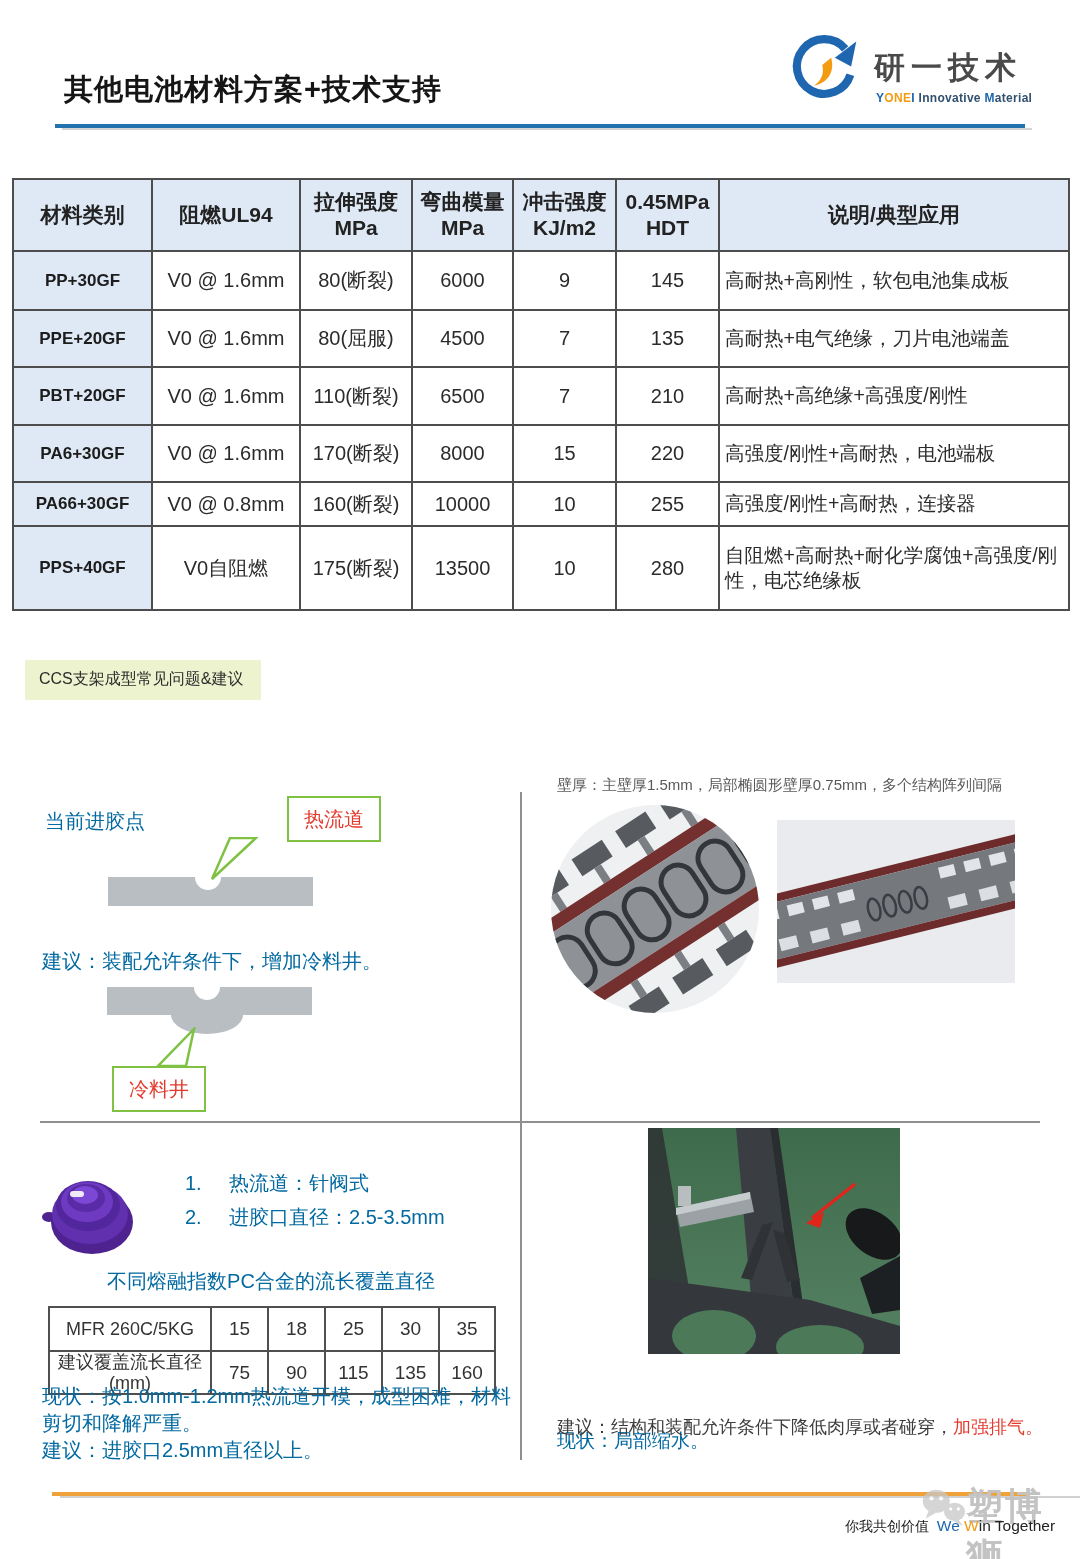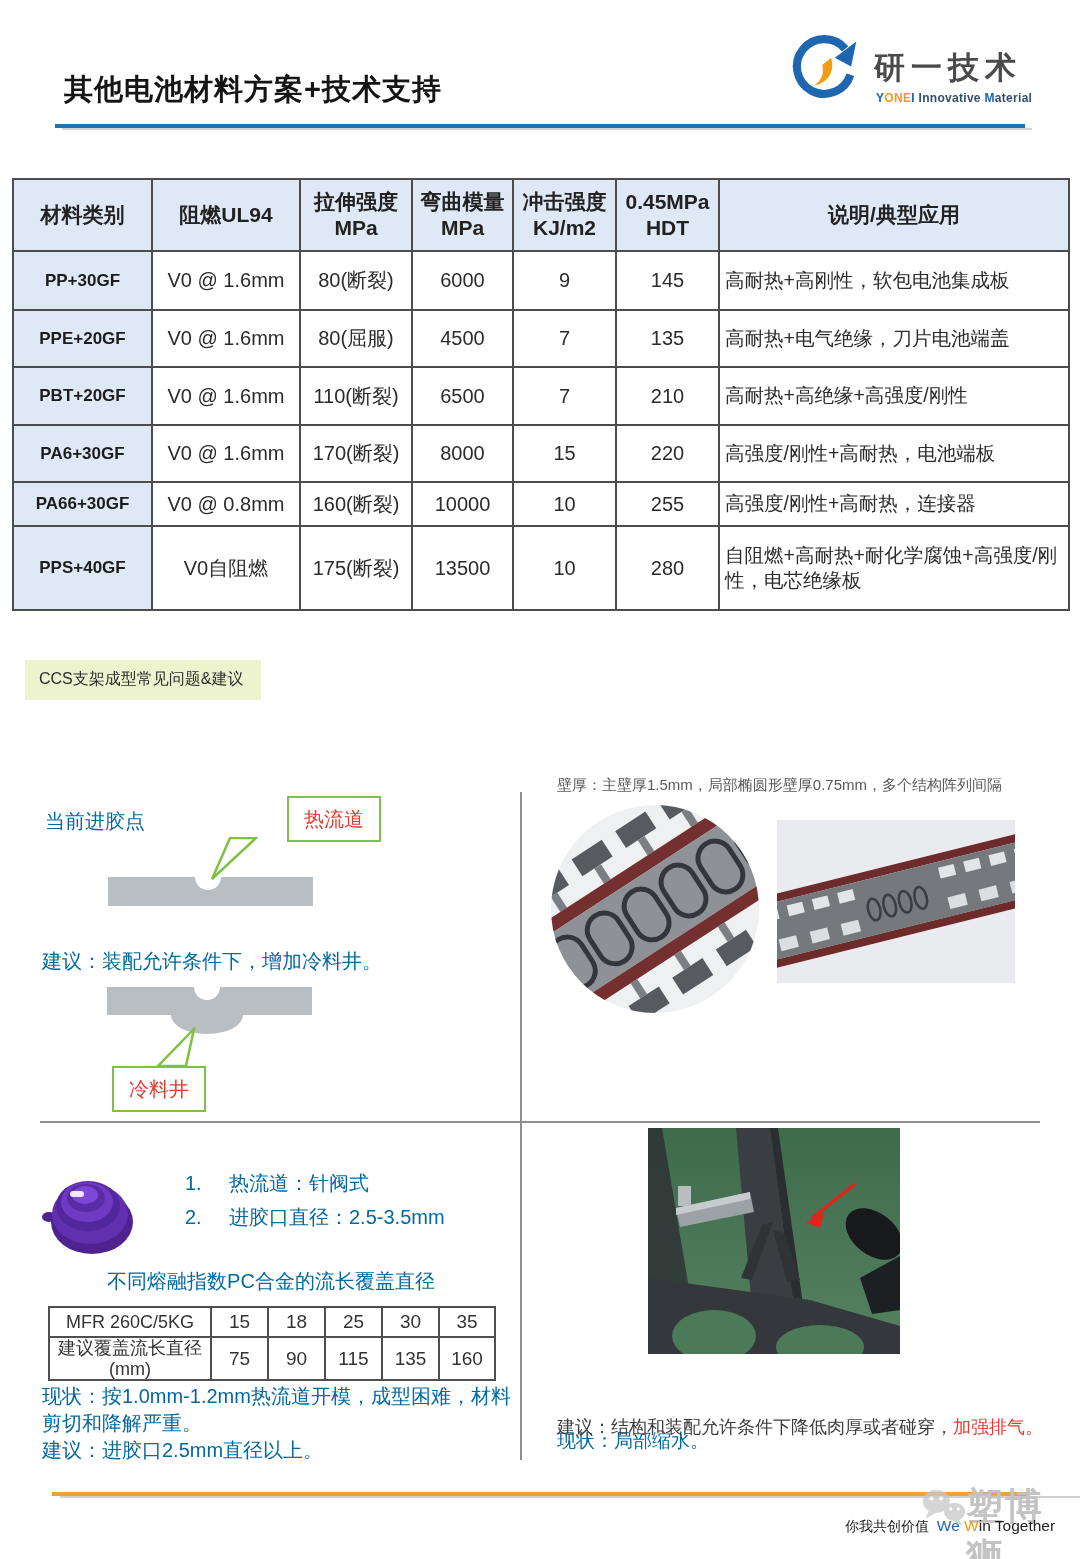--- a/index.html
+++ b/index.html
@@ -46,21 +46,21 @@
   .t-small{font-size:15px;color:#595959;}
   .red{color:#e23b2e;}
 
   
   .callout{border:2.5px solid #7ec143;background:#fff;display:flex;align-items:center;justify-content:center;font-size:20px;color:#e23b2e;}
 
   
   .flowtbl{left:48px;top:1306px;width:446px;border-collapse:collapse;table-layout:fixed;}
   .flowtbl td{border:2px solid #4f4f4f;text-align:center;vertical-align:middle;font-size:19px;color:#333;padding:0;}
   .flowtbl td.lbl{font-size:18px;line-height:1.15;}
-  .flowtbl tr:nth-child(1){height:30px;}
+  .flowtbl tr:nth-child(1){height:44px;}
   .flowtbl tr:nth-child(2){height:32px;}
 
   
   .rule-orange{left:52px;top:1492px;width:978px;height:4px;background:#efa23a;}
   .rule-orange-shadow{left:60px;top:1496px;width:1020px;height:2px;background:#d0d0d0;}
   .slogan{left:845px;top:1517px;font-size:14px;font-weight:400;color:#222;white-space:nowrap;}
   .slogan .en{font-size:15.5px;}
   .watermark{left:966px;top:1482px;font-size:37px;font-weight:700;color:#c3c3c3;letter-spacing:2px;}
   .wm-icon{left:918px;top:1486px;width:50px;height:42px;opacity:.75;}
 </style>

